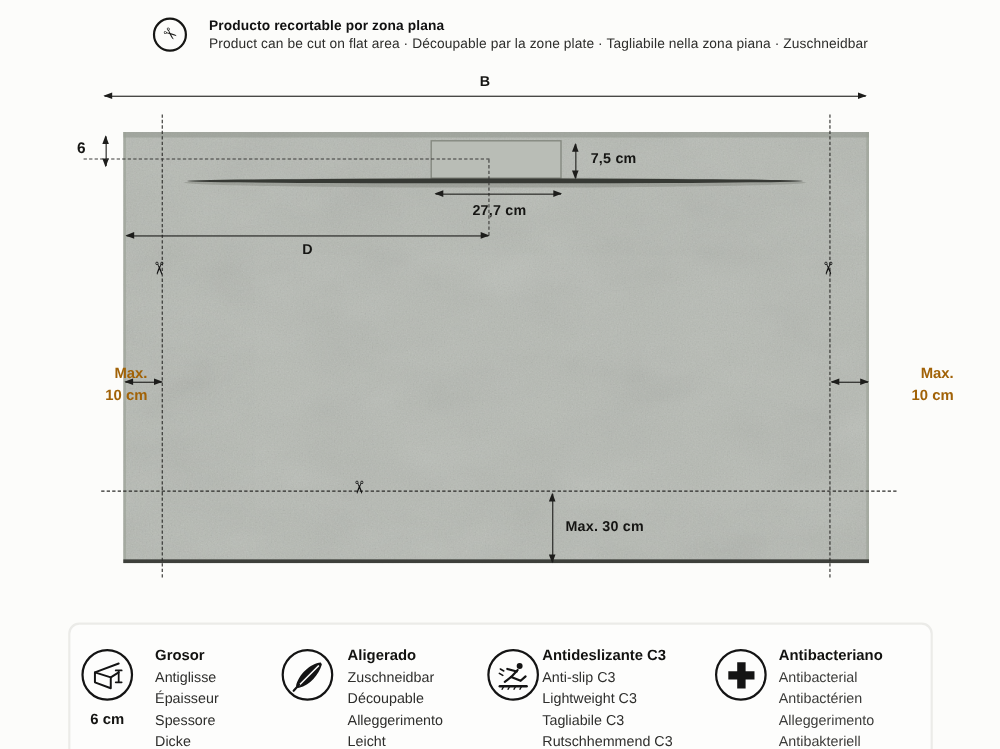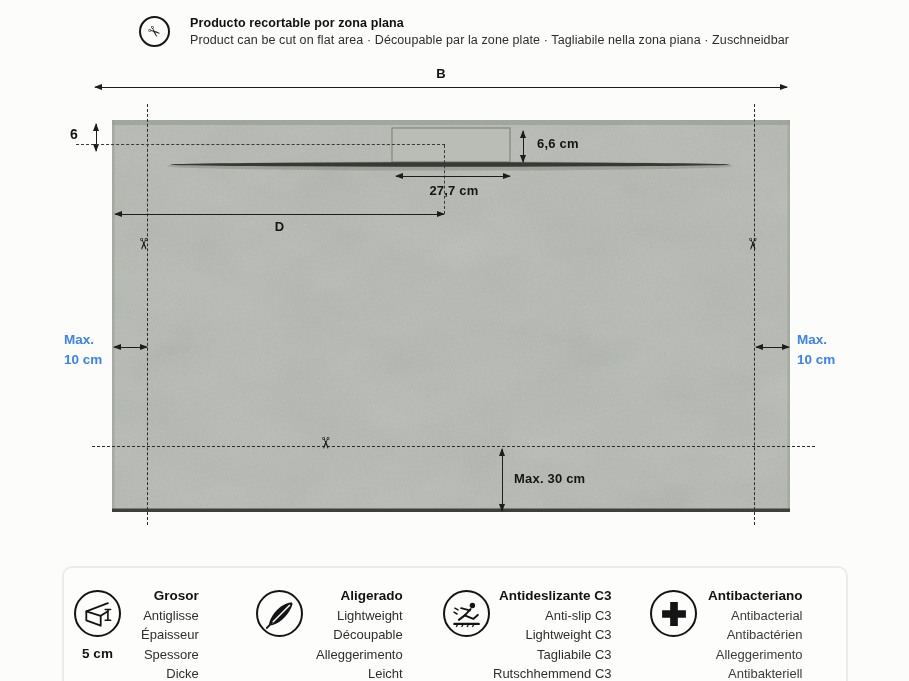--- a/index.html
+++ b/index.html
@@ -32,32 +32,32 @@
 
   .dash-v { position:absolute; width:0; border-left:1.6px dashed #2b2b29; }
   .dash-h { position:absolute; height:0; border-top:1.6px dashed #2b2b29; }
   .dot-h  { position:absolute; height:0; border-top:1.5px dashed #3a3a38; }
   .dot-v  { position:absolute; width:0; border-left:1.5px dashed #3a3a38; }
 
   .dimlbl { position:absolute; font-size:13px; font-weight:bold; color:#151513; letter-spacing:.2px; }
   .ctr { text-align:center; }
   .scissors { position:absolute; font-size:16px; color:#111; line-height:1; }
   .rot90 { transform:rotate(90deg); }
-  .maxbox { position:absolute; width:70px; text-align:left; font-size:13.5px; font-weight:bold; line-height:20px; color:#3b82f6; }
+  .maxbox { position:absolute; width:70px; text-align:right; font-size:13.5px; font-weight:bold; line-height:20px; color:#a16207; }
 
   
   .card { left:62px; top:566px; width:786px; height:132px; border:2px solid #ebebe8; border-radius:10px; background:#fdfdfc; }
   .feat-circle {
     position:absolute; width:47px; height:47px; border:2.6px solid #141414; border-radius:50%;
     display:flex; align-items:center; justify-content:center; background:#fdfdfc;
   }
   .feat-caption { position:absolute; width:47px; text-align:center; font-size:13.5px; font-weight:bold; color:#141412; }
   .feat-text { position:absolute; font-size:13px; line-height:19.6px; color:#2e2e2c; }
   .feat-text .b { font-weight:bold; font-size:13.5px; color:#121210; }
-  .feat-text span { display:block;text-align:right; }
+  .feat-text span { display:block; }
 </style>
 </head>
 <body>
 
 <div id="stage">
 
   <div class="abs hdr-icon">
     <span class="glyph">✂</span>
   </div>
   <div class="abs hdr-sub">Product can be cut on flat area   ·   Découpable par la zone plate   ·   Tagliabile nella zona piana   ·   Zuschneidbar</div>
@@ -98,21 +98,21 @@
   <span class="scissors rot90" style="left:136px; top:236px;">✂</span>
   <span class="scissors rot90" style="left:745px; top:236px;">✂</span>
   <span class="scissors rot90" style="left:318px; top:435px;">✂</span>
 
   <div class="abs dimlbl" style="left:70px; top:126px; font-size:14px;">6</div>
   <div class="varrow" style="left:96px; top:124px; height:27px;"></div>
   <div class="dot-h" style="left:76px; top:144px; width:369px;"></div>
   <div class="dot-v" style="left:444px; top:145px; height:69px;"></div>
 
   <div class="varrow" style="left:523px; top:131px; height:31px;"></div>
-  <div class="abs dimlbl" style="left:537px; top:136px;">6,6 cm</div>
+  <div class="abs dimlbl" style="left:537px; top:136px;">7,5 cm</div>
 
   <div class="harrow" style="left:396px; top:176px; width:114px;"></div>
   <div class="abs dimlbl ctr" style="left:398px; top:183px; width:112px;">27,7 cm</div>
 
   <div class="harrow" style="left:115px; top:214px; width:329px;"></div>
   <div class="abs dimlbl ctr" style="left:115px; top:219px; width:329px;">D</div>
 
   <div class="maxbox" style="left:64px; top:330px;">
     <span>Max.</span><br>
     <span>10 cm</span>
@@ -133,39 +133,39 @@
   <div class="feat-circle" style="left:74px; top:590px;">
     <svg width="36" height="36" viewBox="0 0 40 40">
       <g fill="none" stroke="#141414" stroke-width="2" stroke-linejoin="round" stroke-linecap="round">
         <path d="M7 17 L31 8"></path>
         <path d="M7 17 L7 27 L23 33 L23 22 L7 17"></path>
         <path d="M23 22 L31 17"></path>
         <path d="M28 15 L34 15 M31 15 L31 27 M28 27 L34 27" stroke-width="1.8"></path>
       </g>
     </svg>
   </div>
-  <div class="feat-caption" style="left:74px; top:646px;">5 cm</div>
+  <div class="feat-caption" style="left:74px; top:646px;">6 cm</div>
   <div class="feat-text" style="left:141px; top:586px;">
     <span class="b">Grosor</span>
     <span>Antiglisse</span>
     <span>Épaisseur</span>
     <span>Spessore</span>
     <span>Dicke</span>
   </div>
 
   <div class="feat-circle" style="left:256px; top:590px;">
     <svg width="36" height="36" viewBox="0 0 40 40">
       <path d="M33 7 C22 8 11 19 8 30 C8 32 9 33 11 32.5 C22 30 31 19 34 9 Z" fill="#141414"></path>
       <path d="M10.5 30.5 L31 10" stroke="#fdfdfc" stroke-width="1.6" fill="none"></path>
       <path d="M5.5 35.5 L11 29.5" stroke="#141414" stroke-width="2.2" fill="none" stroke-linecap="round"></path>
     </svg>
   </div>
   <div class="feat-text" style="left:316px; top:586px;">
     <span class="b">Aligerado</span>
-    <span>Lightweight</span>
+    <span>Zuschneidbar</span>
     <span>Découpable</span>
     <span>Alleggerimento</span>
     <span>Leicht</span>
   </div>
 
   <div class="feat-circle" style="left:443px; top:590px;">
     <svg width="36" height="36" viewBox="0 0 40 40">
       <circle cx="26" cy="10.5" r="3" fill="#141414"></circle>
       <g fill="none" stroke="#141414" stroke-width="2.2" stroke-linecap="round">
         <path d="M24 14.5 L17.5 21.5"></path>

